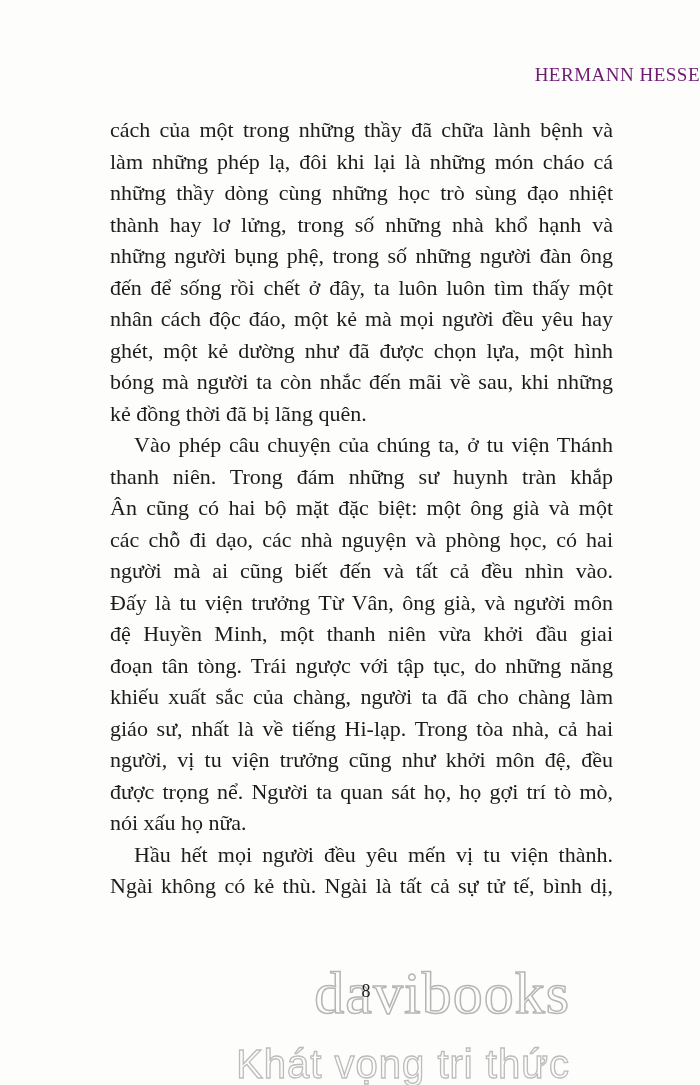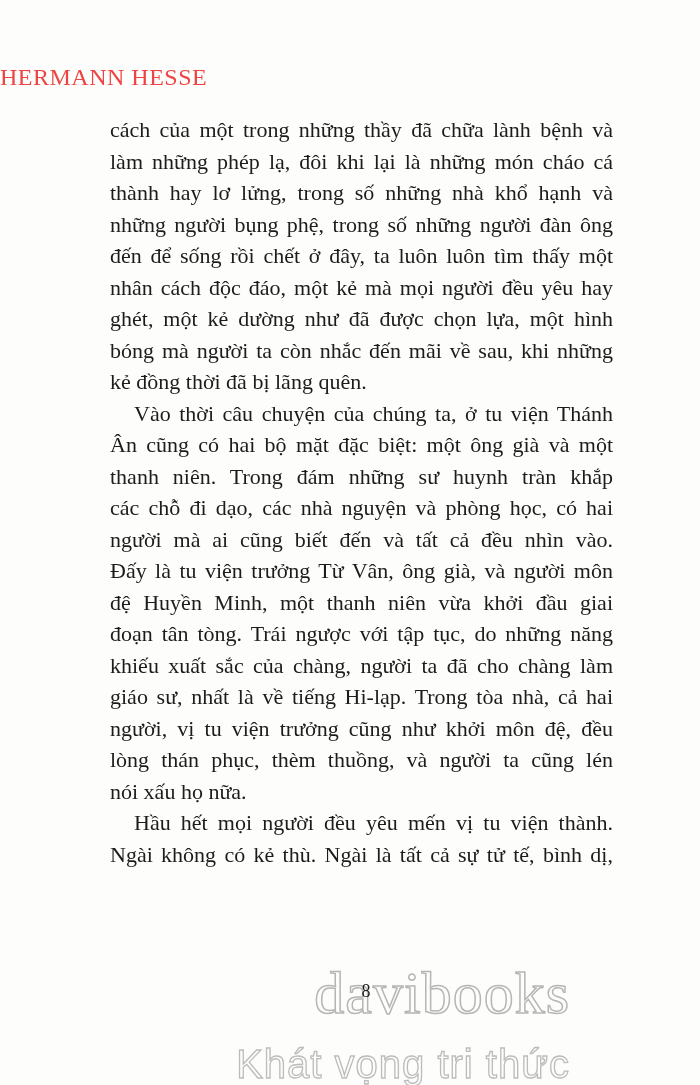--- a/index.html
+++ b/index.html
@@ -13,24 +13,24 @@
   }
   .page {
     position: absolute;
     inset: 0;
   }
   .running-header {
     position: absolute;
     top: 64px;
     left: 0;
     width: 100%;
-    text-align: left;
-    font-size: 24px;
+    text-align: right;
+    font-size: 19px;
     letter-spacing: 0.5px;
-    color: #ef4444;
+    color: #701a75;
   }
   .body-text {
     position: absolute;
     top: 114px;
     left: 110px;
     width: 503px;
     font-size: 22px;
     line-height: 31.5px;
   }
   .text-line {
@@ -83,39 +83,40 @@
 </head>
 <body>
 
 <div class="page">
 
   <div class="running-header">HERMANN HESSE</div>
 
   <div class="body-text">
       <div class="text-line">cách của một trong những thầy đã chữa lành bệnh và</div>
       <div class="text-line">làm những phép lạ, đôi khi lại là những món cháo cá</div>
+      <div class="text-line">những thầy dòng cùng những học trò sùng đạo nhiệt</div>
       <div class="text-line">thành hay lơ lửng, trong số những nhà khổ hạnh và</div>
       <div class="text-line">những người bụng phệ, trong số những người đàn ông</div>
       <div class="text-line">đến để sống rồi chết ở đây, ta luôn luôn tìm thấy một</div>
       <div class="text-line">nhân cách độc đáo, một kẻ mà mọi người đều yêu hay</div>
       <div class="text-line">ghét, một kẻ dường như đã được chọn lựa, một hình</div>
       <div class="text-line">bóng mà người ta còn nhắc đến mãi về sau, khi những</div>
       <div class="text-line para-end">kẻ đồng thời đã bị lãng quên.</div>
-      <div class="text-line indent">Vào thời câu chuyện của chúng ta, ở tu viện Thánh</div>
+      <div class="text-line indent">Vào phép câu chuyện của chúng ta, ở tu viện Thánh</div>
+      <div class="text-line">thanh niên. Trong đám những sư huynh tràn khắp</div>
       <div class="text-line">Ân cũng có hai bộ mặt đặc biệt: một ông già và một</div>
-      <div class="text-line">thanh niên. Trong đám những sư huynh tràn khắp</div>
       <div class="text-line">các chỗ đi dạo, các nhà nguyện và phòng học, có hai</div>
       <div class="text-line">người mà ai cũng biết đến và tất cả đều nhìn vào.</div>
       <div class="text-line">Đấy là tu viện trưởng Từ Vân, ông già, và người môn</div>
       <div class="text-line">đệ Huyền Minh, một thanh niên vừa khởi đầu giai</div>
       <div class="text-line">đoạn tân tòng. Trái ngược với tập tục, do những năng</div>
       <div class="text-line">khiếu xuất sắc của chàng, người ta đã cho chàng làm</div>
       <div class="text-line">giáo sư, nhất là về tiếng Hi-lạp. Trong tòa nhà, cả hai</div>
       <div class="text-line">người, vị tu viện trưởng cũng như khởi môn đệ, đều</div>
-      <div class="text-line">lòng thán phục, thèm thuồng, và người ta cũng lén</div>
+      <div class="text-line">được trọng nể. Người ta quan sát họ, họ gợi trí tò mò,</div>
       <div class="text-line para-end">nói xấu họ nữa.</div>
       <div class="text-line indent">Hầu hết mọi người đều yêu mến vị tu viện thành.</div>
       <div class="text-line">Ngài không có kẻ thù. Ngài là tất cả sự tử tế, bình dị,</div>
     </div>
 
   <div class="watermark">
     <div class="wm-brand">davibooks</div>
     <div class="wm-slogan">Khát vọng tri thức</div>
   </div>
 

